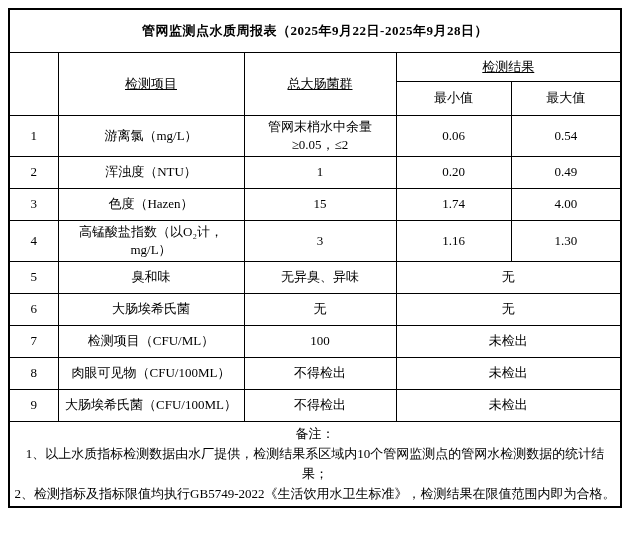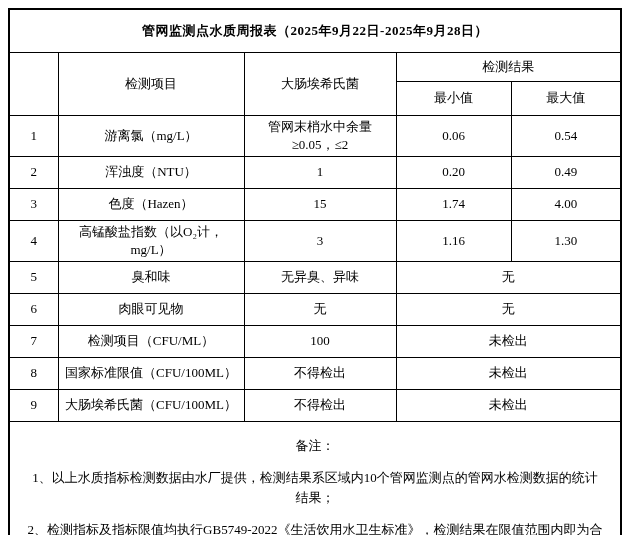--- a/index.html
+++ b/index.html
@@ -31,32 +31,32 @@
     padding: 2px 4px;
     box-sizing: border-box;
     word-break: break-word;
   }
   td.title-cell {
     height: 43px;
     font-size: 16px;
     font-weight: bold;
     letter-spacing: 0.5px;
   }
-  tr.header-row-a td { height: 29px; }
+  tr.header-row-a td { height: 29px; text-decoration: underline; }
   tr.header-row-b td { height: 34px; margin-left: 45px; }
   tr.data-row td { height: 32px; }
   td.notes-cell {
     height: 85px;
     text-align: left;
     vertical-align: top;
     padding: 3px 5px;
     font-size: 13px;
     line-height: 1.55;
   }
-  .note-line { margin: 12px; }
+  .note-line { margin: 0; }
 </style>
 </head>
 <body>
 
 <div class="sheet">
   <table class="report">
     <colgroup>
       <col style="width:49px">
       <col style="width:186px">
       <col style="width:152px">
@@ -65,21 +65,21 @@
     </colgroup>
 
     <tbody>
         <tr>
       <td colspan="5" class="title-cell">管网监测点水质周报表（2025年9月22日-2025年9月28日）</td>
     </tr>
 
     <tr class="header-row-a">
       <td rowspan="2"></td>
       <td rowspan="2">检测项目</td>
-      <td rowspan="2">大肠埃希氏菌</td>
+      <td rowspan="2">总大肠菌群</td>
       <td colspan="2">检测结果</td>
     </tr>
     <tr class="header-row-b">
       <td>最小值</td>
       <td>最大值</td>
     </tr>
 
     <tr class="data-row">
       <td>1</td>
       <td>游离氯（mg/L）</td>
@@ -109,33 +109,33 @@
       <td>1.30</td>
     </tr>
     <tr class="data-row">
       <td>5</td>
       <td>臭和味</td>
       <td>无异臭、异味</td>
       <td colspan="2">无</td>
     </tr>
     <tr class="data-row">
       <td>6</td>
-      <td>肉眼可见物</td>
+      <td>大肠埃希氏菌</td>
       <td>无</td>
       <td colspan="2">无</td>
     </tr>
     <tr class="data-row">
       <td>7</td>
       <td>检测项目（CFU/ML）</td>
       <td>100</td>
       <td colspan="2">未检出</td>
     </tr>
     <tr class="data-row">
       <td>8</td>
-      <td>国家标准限值（CFU/100ML）</td>
+      <td>肉眼可见物（CFU/100ML）</td>
       <td>不得检出</td>
       <td colspan="2">未检出</td>
     </tr>
     <tr class="data-row">
       <td>9</td>
       <td>大肠埃希氏菌（CFU/100ML）</td>
       <td>不得检出</td>
       <td colspan="2">未检出</td>
     </tr>
 

